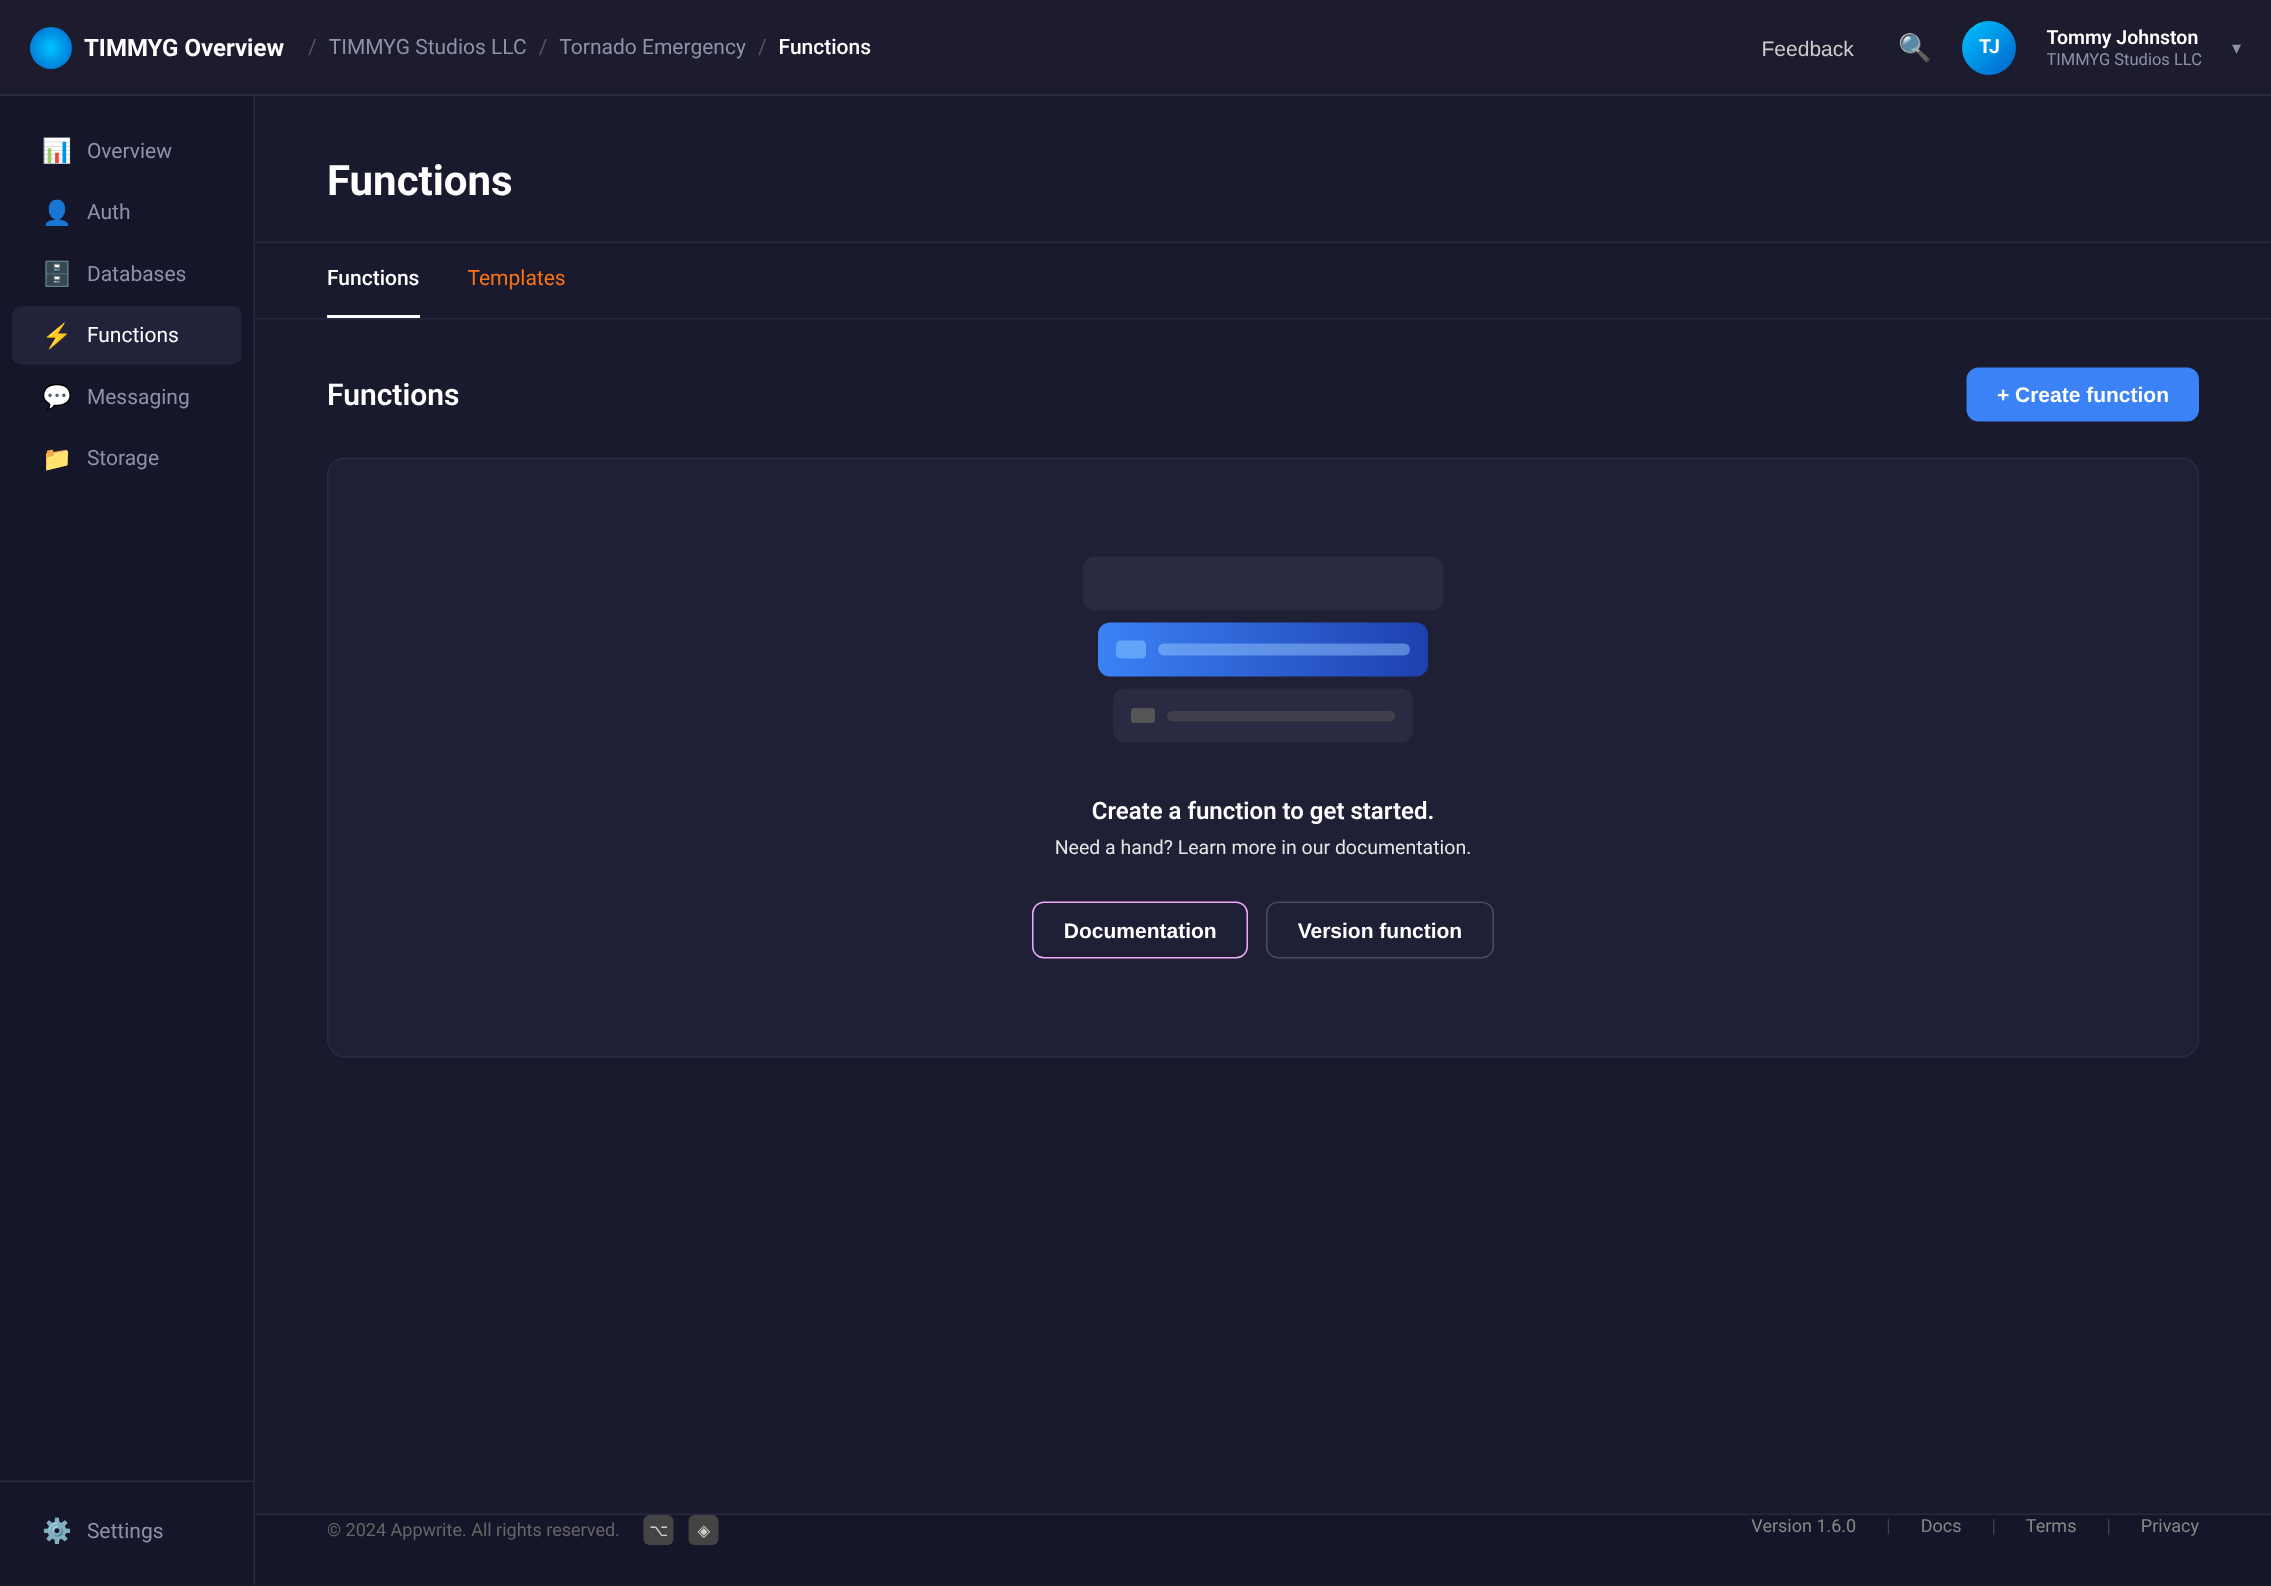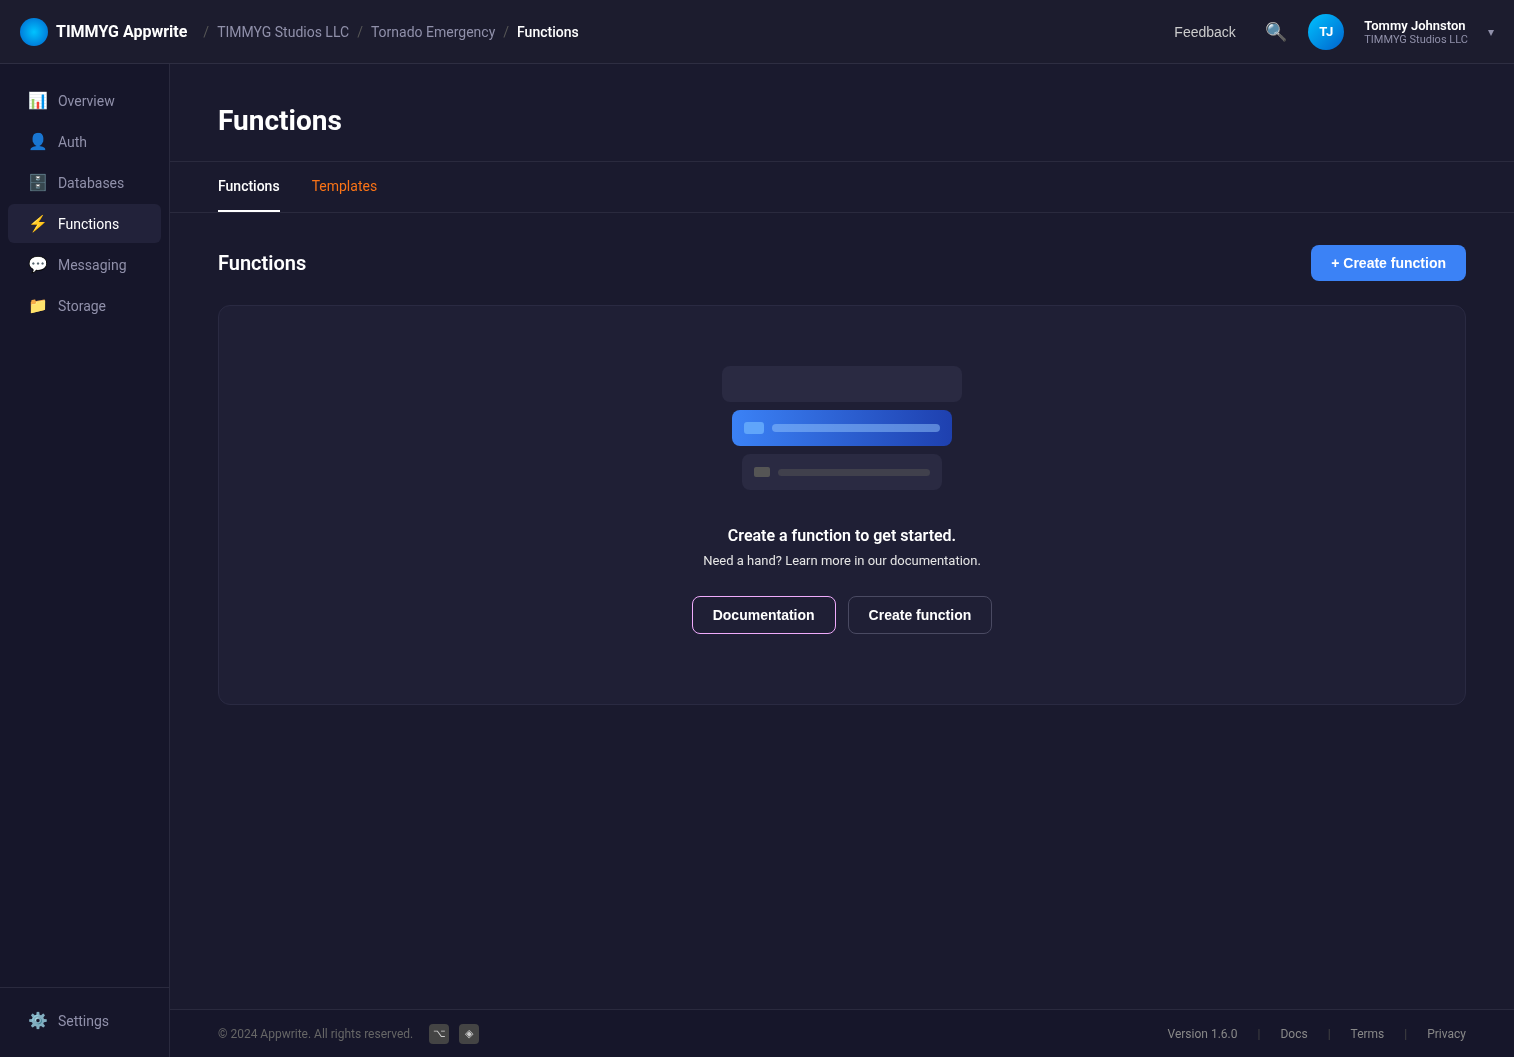--- a/index.html
+++ b/index.html
@@ -209,20 +209,21 @@
 
     
     .empty-card {
       background: #1f1f35;
       border: 1px solid #2a2a42;
       border-radius: 12px;
       padding: 60px 40px;
       display: flex;
       flex-direction: column;
       align-items: center;
+      justify-content: center;
       min-height: 400px;
     }
 
     
     .illustration {
       display: flex;
       flex-direction: column;
       align-items: center;
       gap: 8px;
       margin-bottom: 36px;
@@ -316,21 +317,21 @@
       font-weight: 600;
       cursor: pointer;
     }
 
     
     .footer {
       height: 48px;
       background: #16162a;
       border-top: 1px solid #2a2a3e;
       display: flex;
-      align-items: center;
+      align-items: flex-start;
       padding: 0 48px;
       font-size: 12px;
       color: #666;
       flex-shrink: 0;
     }
     .footer-left { display: flex; align-items: center; gap: 16px; }
     .footer-icons { display: flex; gap: 10px; }
     .footer-icon {
       width: 20px;
       height: 20px;
@@ -352,21 +353,21 @@
     }
     .footer-link { cursor: pointer; color: #888; text-decoration: none; }
     .footer-sep { color: #444; }
   </style>
 </head>
 <body>
 
 <div class="topnav">
   <div class="topnav-logo">
     <div class="logo-icon"></div>
-    <span>TIMMYG Appwrite</span>
+    <span>TIMMYG Overview</span>
   </div>
 
   <div class="breadcrumb">
     <span class="breadcrumb-sep">/</span>
     <span>TIMMYG Studios LLC</span>
     <span class="breadcrumb-sep">/</span>
     <span>Tornado Emergency</span>
     <span class="breadcrumb-sep">/</span>
     <span class="breadcrumb-current">Functions</span>
   </div>
@@ -451,21 +452,21 @@
             <div class="mock-dot-sm"></div>
             <div class="mock-line-sm"></div>
           </div>
         </div>
 
         <p class="empty-title">Create a function to get started.</p>
         <p class="empty-subtitle">Need a hand? Learn more in our documentation.</p>
 
         <div class="empty-actions">
           <button class="btn-outline">Documentation</button>
-          <button class="btn-filled">Create function</button>
+          <button class="btn-filled">Version function</button>
         </div>
 
       </div>
     </div>
 
     <div class="footer">
       <div class="footer-left">
         <span>© 2024 Appwrite. All rights reserved.</span>
         <div class="footer-icons">
           <div class="footer-icon">⌥</div>

